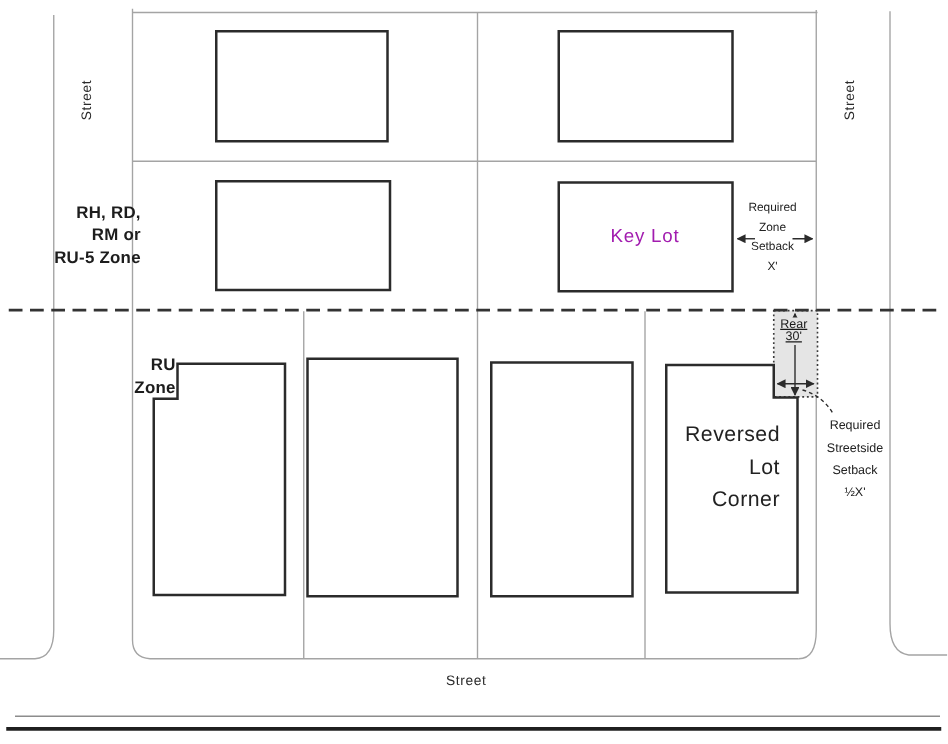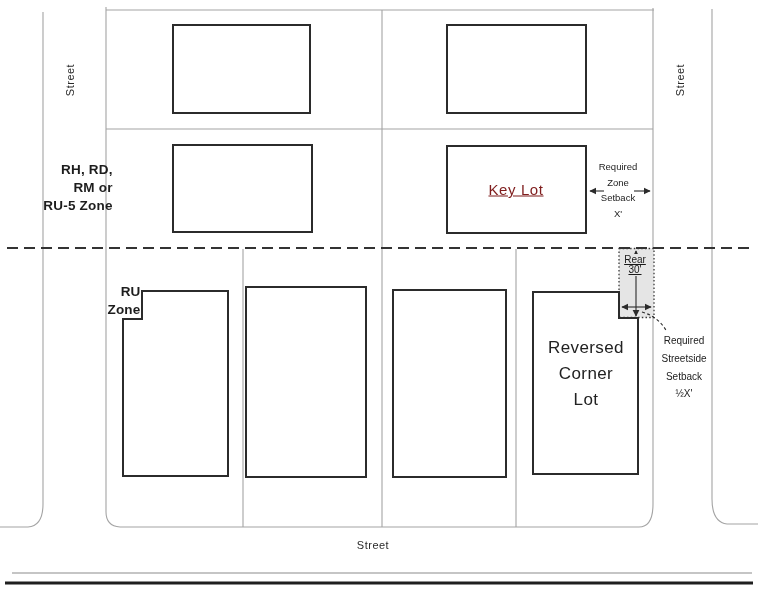--- a/index.html
+++ b/index.html
@@ -16,22 +16,22 @@
     position: absolute;
     transform: translate(-50%, -50%);
     text-align: center;
     color: #1d1d1d;
     white-space: nowrap;
     z-index: 5;
   }
   .lbl.vertical { transform: translate(-50%, -50%) rotate(-90deg); }
   .zone-label { font-size: 13.5px; font-weight: bold; line-height: 18px; letter-spacing: 0.2px; text-align: right; }
   .street-label { font-size: 11px; color: #2a2a2a; letter-spacing: 0.5px; }
-  .keylot-label { font-size: 15px; color: #7f1d1d; letter-spacing: 0.6px; text-decoration: underline; }
-  .reversed-label { font-size: 17px; color: #222; line-height: 26px; letter-spacing: 0.4px; }
+  .keylot-label { font-size: 15px; color: #a21caf; letter-spacing: 0.6px; }
+  .reversed-label { font-size: 17px; color: #222; line-height: 26px; letter-spacing: 0.4px; text-align: right; }
   .small-anno { font-size: 9.5px; color: #222; line-height: 15.5px; }
   .streetside-anno { font-size: 10px; color: #222; line-height: 17.8px; }
   .rear-anno {
     font-size: 10px; color: #1a1a1a; line-height: 10px;
     background: #e5e5e5; padding: 1px 1px;
   }
 </style>
 </head>
 <body>
 
@@ -94,22 +94,22 @@
     <div>RU-5 Zone</div>
   </div>
   <div class="lbl zone-label" style="left:76px; top:301px;margin-left:48px;">
     <div>RU</div>
     <div>Zone</div>
   </div>
 
   <div class="lbl keylot-label" style="left:516px; top:189px;">Key Lot</div>
   <div class="lbl reversed-label" style="left:586px; top:374px;">
     <div>Reversed</div>
+    <div>Lot</div>
     <div>Corner</div>
-    <div>Lot</div>
   </div>
 
   <div class="lbl small-anno" style="left:618px; top:190px;">
     <div>Required</div>
     <div>Zone</div>
     <div>Setback</div>
     <div>X'</div>
   </div>
 
   <div class="lbl rear-anno" style="left:635px; top:265px;text-decoration:underline;">

